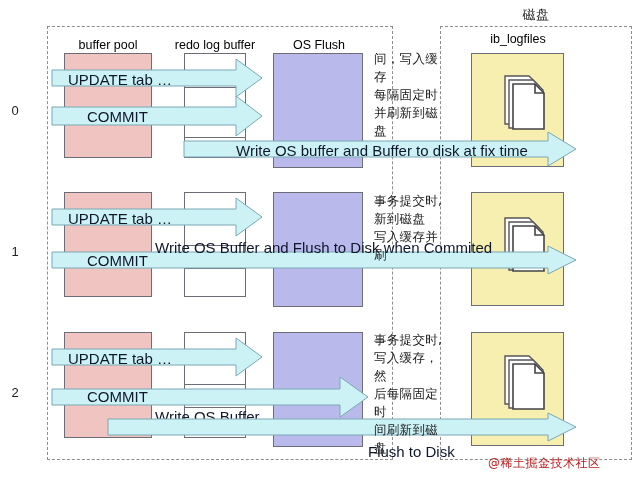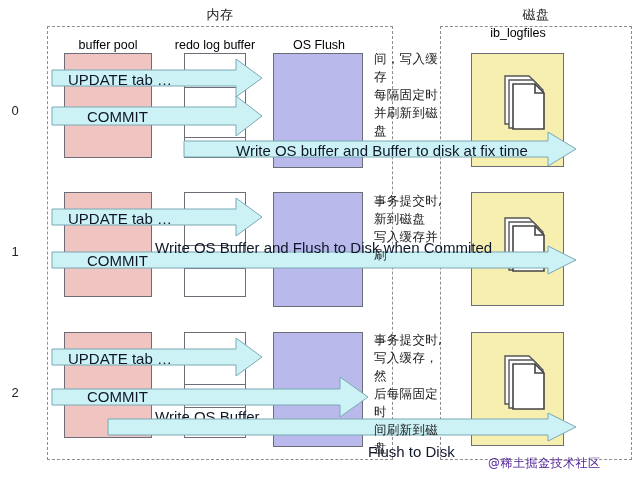--- a/index.html
+++ b/index.html
@@ -86,44 +86,43 @@
     color: #1a1a1a;
     text-align: left;
     font-family: "DejaVu Sans", "Liberation Sans", sans-serif;
     letter-spacing: .3px;
   }
 
   
   .watermark {
     position: absolute;
     font-size: 12px;
-    color: #4c1d95;
+    color: #b91c1c;
     white-space: nowrap;
     font-family: "DejaVu Sans", "Liberation Sans", sans-serif;
     letter-spacing: .5px;
   }
 
   
   .docicon { position: absolute; }
 </style>
 </head>
 <body>
 
 <div id="canvas">
 
-  <div class="abs zone-title" style="left:47px; top:6px; width:346px;">内存</div>
   <div class="abs zone-title" style="left:440px; top:6px; width:192px;">磁盘</div>
 
   <div class="abs zone" style="left:47px; top:26px; width:346px; height:434px;"></div>
   <div class="abs zone" style="left:440px; top:26px; width:192px; height:434px;"></div>
 
   <div class="abs col-cap" style="left:62px; top:38px; width:92px;">buffer pool</div>
   <div class="abs col-cap" style="left:157px; top:38px; width:116px;">redo log buffer</div>
   <div class="abs col-cap" style="left:277px; top:38px; width:84px;">OS Flush</div>
-  <div class="abs col-cap" style="left:471px; top:26px; width:94px;">ib_logfiles</div>
+  <div class="abs col-cap" style="left:471px; top:32px; width:94px;">ib_logfiles</div>
 
   <div class="abs rowidx" style="left:0px; top:103px; width:30px;">0</div>
 
   <div class="abs box bufferpool" style="left:64px; top:53px; width:88px; height:105px;"></div>
   <div class="abs box redolog" style="left:184px; top:53px; width:62px; height:105px;"></div>
   <div class="abs hline" style="left:184px; top:87px; width:62px;"></div>
   <div class="abs hline" style="left:184px; top:118px; width:62px;"></div>
   <div class="abs hline" style="left:184px; top:137px; width:62px;"></div>
   <div class="abs hline" style="left:184px; top:152px; width:62px;"></div>
 

